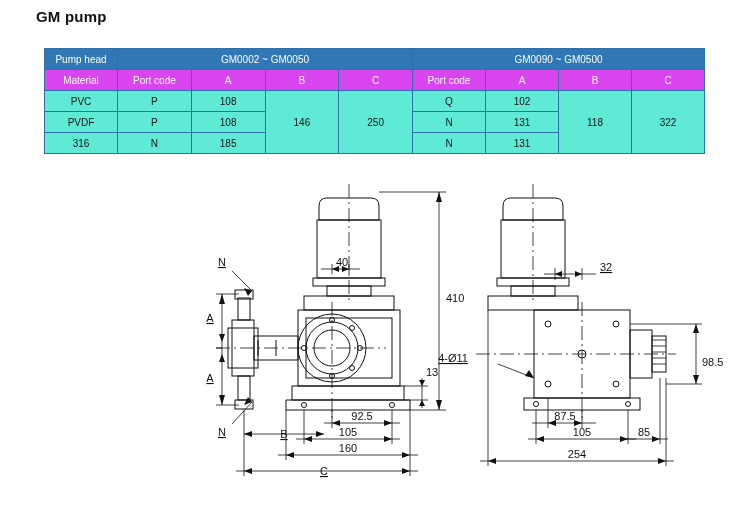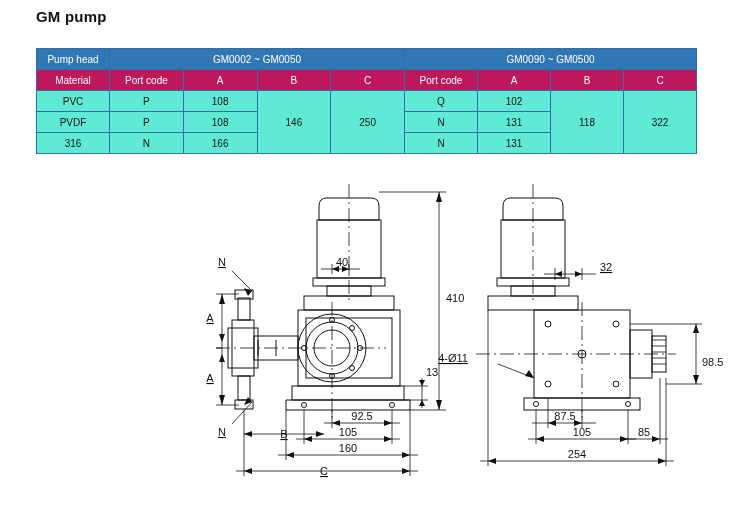--- a/index.html
+++ b/index.html
@@ -26,21 +26,21 @@
     left: 8px;
     top: 8px;
     font-size: 15px;
     font-weight: bold;
     color: #111111;
     letter-spacing: 0.2px;
   }
   
   #spec-table {
     position: absolute;
-    left: 8px;
+    left: 16px;
     top: 48px;
     width: 661px;
     border-collapse: collapse;
     table-layout: fixed;
     padding-left: 32px;
   }
   #spec-table td, #spec-table th {
     border: 1px solid #2f6fa8;
     font-size: 10px;
     text-align: center;
@@ -48,21 +48,21 @@
     height: 20px;
     padding: 0;
     font-weight: normal;
   }
   .hdr-blue {
     background: #2f77b5;
     color: #ffffff;
     font-size: 10px;
   }
   .hdr-blue2 {
-    background: #be185d;
+    background: #d946ef;
     color: #ffffff;
     font-size: 10px;
   }
   .cell-white {
     background: #5eead4;
     color: #111111;
   }
   
   #drawing {
     position: absolute;
@@ -125,21 +125,21 @@
       <tr>
         <td class="cell-white">PVDF</td>
         <td class="cell-white">P</td>
         <td class="cell-white">108</td>
         <td class="cell-white">N</td>
         <td class="cell-white">131</td>
       </tr>
       <tr>
         <td class="cell-white">316</td>
         <td class="cell-white">N</td>
-        <td class="cell-white">166</td>
+        <td class="cell-white">185</td>
         <td class="cell-white">N</td>
         <td class="cell-white">131</td>
       </tr>
     </tbody>
   </table>
 
   <div id="drawing">
     <svg width="734" height="338" viewBox="0 0 734 338" xmlns="http://www.w3.org/2000/svg">
       <g fill="none" stroke="#111111" stroke-width="1" stroke-linecap="butt">
 

